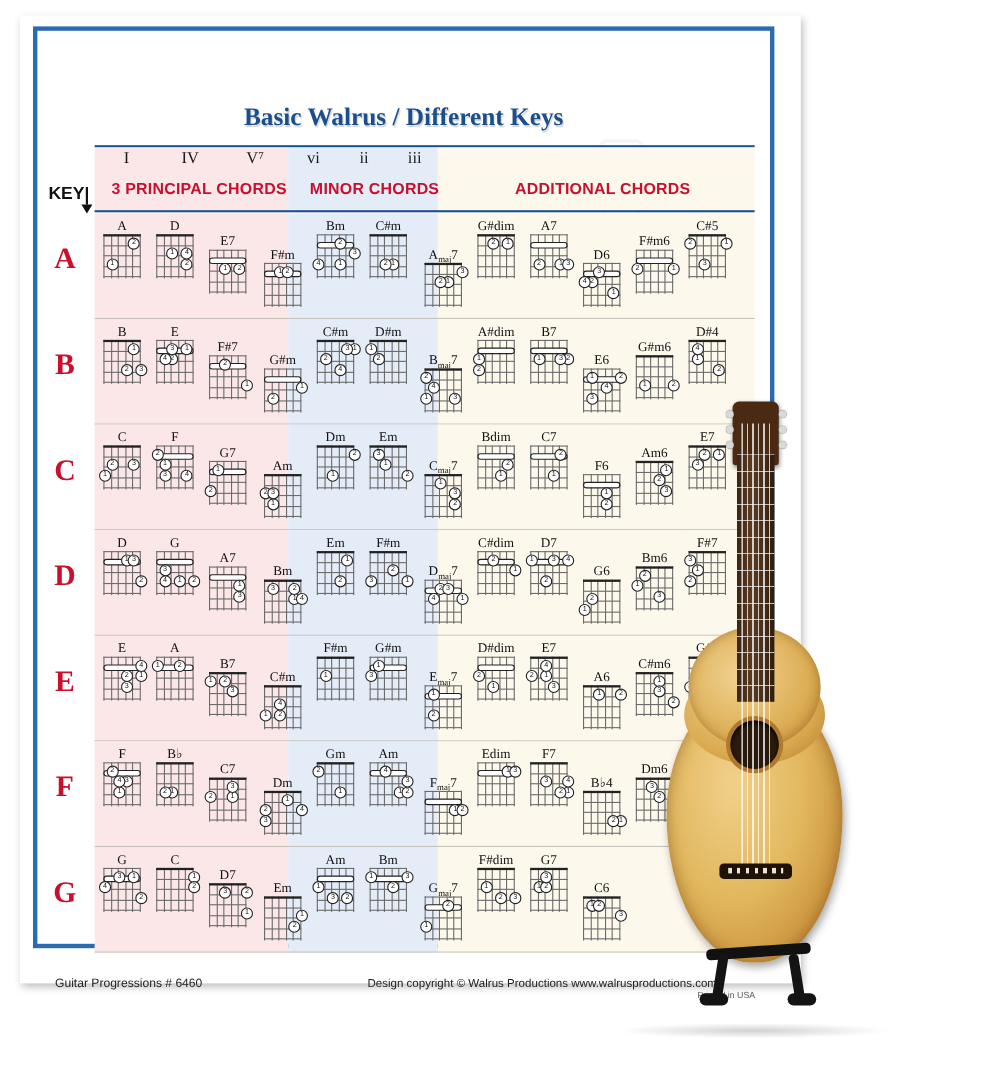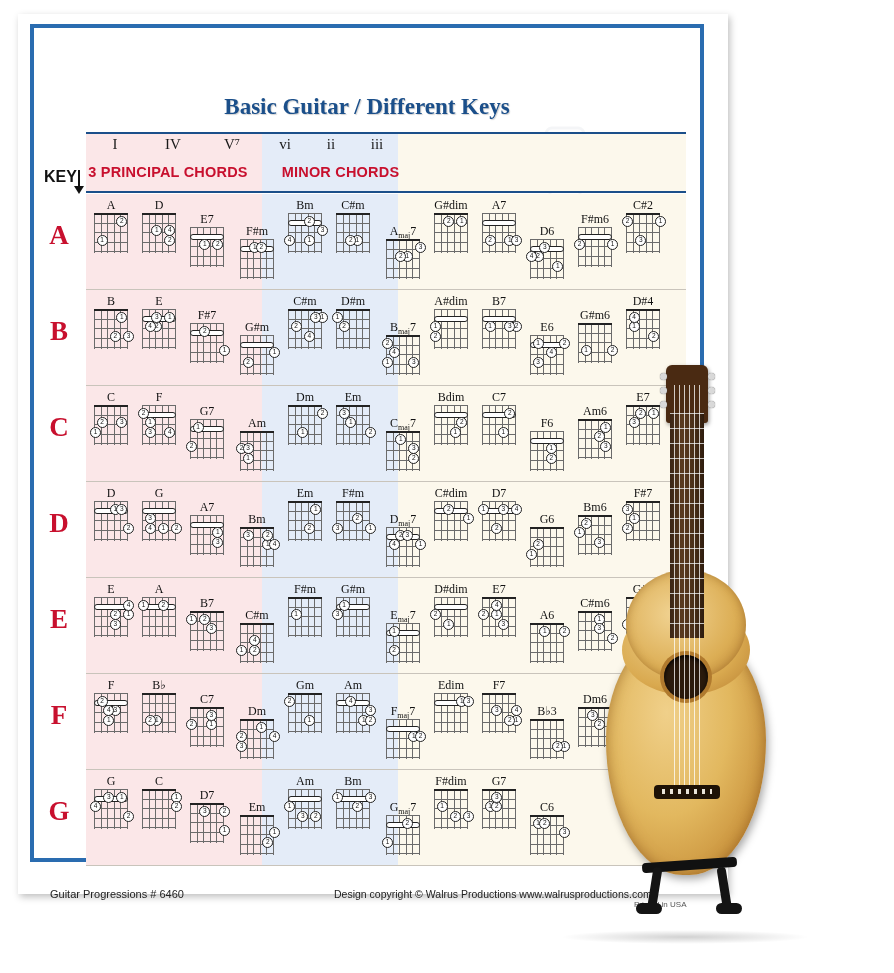--- a/index.html
+++ b/index.html
@@ -126,41 +126,42 @@
     <svg id="wm" viewBox="0 0 230 760">
       <g fill="none" stroke="#9aa6b5" stroke-width="3">
         <ellipse cx="115" cy="600" rx="95" ry="120"></ellipse>
         <ellipse cx="115" cy="470" rx="75" ry="90"></ellipse>
         <circle cx="115" cy="540" r="30"></circle>
         <rect x="100" y="120" width="30" height="300"></rect>
         <rect x="96" y="60" width="38" height="62" rx="6"></rect>
       </g>
     </svg>
 
-    <div id="subtitle">Basic Guitar / Different Keys</div>
+    <div id="subtitle">Basic Walrus / Different Keys</div>
 
     <div id="hdr-rule-top"></div>
     <div id="hdr-rule-bot"></div>
 
     <div class="hdrcell" id="hdr-principal"></div>
     <div class="hdrcell" id="hdr-minor"></div>
     <div class="hdrcell" id="hdr-additional"></div>
 
     <div id="key-word">KEY</div>
     <div id="key-arrow"></div>
 
     <div class="roman-row" style="left:52px;width:58px;">I</div>
     <div class="roman-row" style="left:110px;width:58px;">IV</div>
     <div class="roman-row" style="left:168px;width:60px;">V⁷</div>
     <div class="roman-row" style="left:228px;width:46px;">vi</div>
     <div class="roman-row" style="left:274px;width:46px;">ii</div>
     <div class="roman-row" style="left:320px;width:46px;">iii</div>
 
-    <div class="grouplabel" id="lbl-principal" style="left:39px;width:190px;">3 PRINCIPAL CHORDS</div>
+    <div class="grouplabel" id="lbl-principal" style="left:52px;width:190px;">3 PRINCIPAL CHORDS</div>
     <div class="grouplabel" id="lbl-minor" style="left:228px;width:157px;">MINOR CHORDS</div>
+    <div class="grouplabel" id="lbl-additional" style="left:364px;width:300px;">ADDITIONAL CHORDS</div>
 
     <div id="rows-host">
         <div class="keyrow" style="top: 166px; height: 96px;">
           <div class="bandP"></div>
           <div class="bandM"></div>
           <div class="bandA"></div>
           <div class="rowline"></div>
           <div class="keyletter" style="top:26px">A</div>
           <div class="cells">
             <div class="chordcell" style="left:2px;top:4px">
@@ -395,21 +396,21 @@
                   <div class="h" style="top:19px"></div>
                   <div class="h" style="top:28.5px"></div>
                   <div class="h" style="top:38px"></div>
                 </div>
                 <div class="bar" style="left:0;top:7px;width:32px;"></div>
                 <div class="dot" style="left:29px;top:12px">1</div>
                 <div class="dot" style="left:-4px;top:12px">2</div>
               </div>
             </div>
             <div class="chordcell" style="left:534px;top:4px">
-              <div class="chordname">C#2</div>
+              <div class="chordname">C#5</div>
               <div class="diagram">
                 <div class="grid">
                   <div class="v" style="left:0px"></div>
                   <div class="v" style="left:6.6px"></div>
                   <div class="v" style="left:13.2px"></div>
                   <div class="v" style="left:19.799999999999997px"></div>
                   <div class="v" style="left:26.4px"></div>
                   <div class="v" style="left:33px"></div>
                   <div class="h" style="top:0px"></div>
                   <div class="h" style="top:9.5px"></div>
@@ -1707,21 +1708,21 @@
                   <div class="h" style="top:38px"></div>
                 </div>
                 <div class="nut"></div>
                 <div class="dot" style="left:29px;top:21.5px">1</div>
                 <div class="dot" style="left:22.4px;top:21.5px">2</div>
                 <div class="dot" style="left:9.2px;top:12px">3</div>
                 <div class="dot" style="left:29px;top:12px">4</div>
               </div>
             </div>
             <div class="chordcell" style="left:438px;top:30px">
-              <div class="chordname">B♭3</div>
+              <div class="chordname">B♭4</div>
               <div class="diagram">
                 <div class="grid">
                   <div class="v" style="left:0px"></div>
                   <div class="v" style="left:6.6px"></div>
                   <div class="v" style="left:13.2px"></div>
                   <div class="v" style="left:19.799999999999997px"></div>
                   <div class="v" style="left:26.4px"></div>
                   <div class="v" style="left:33px"></div>
                   <div class="h" style="top:0px"></div>
                   <div class="h" style="top:9.5px"></div>

